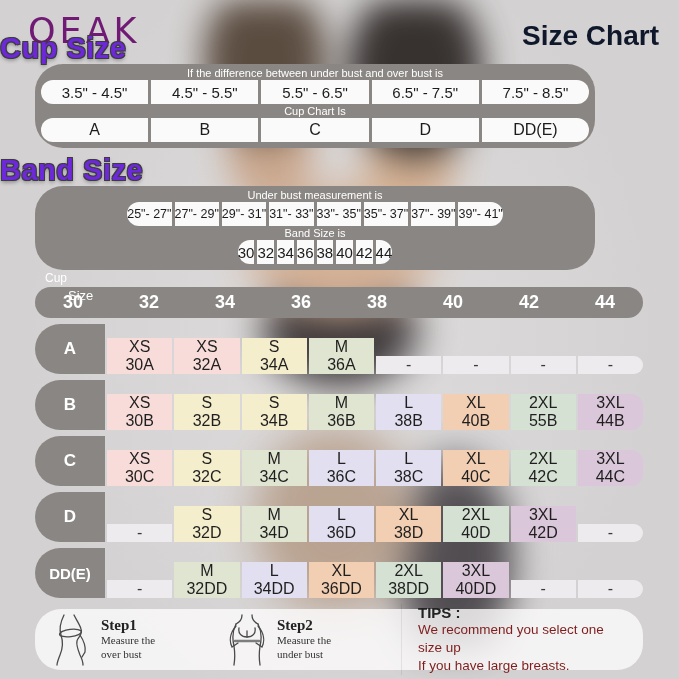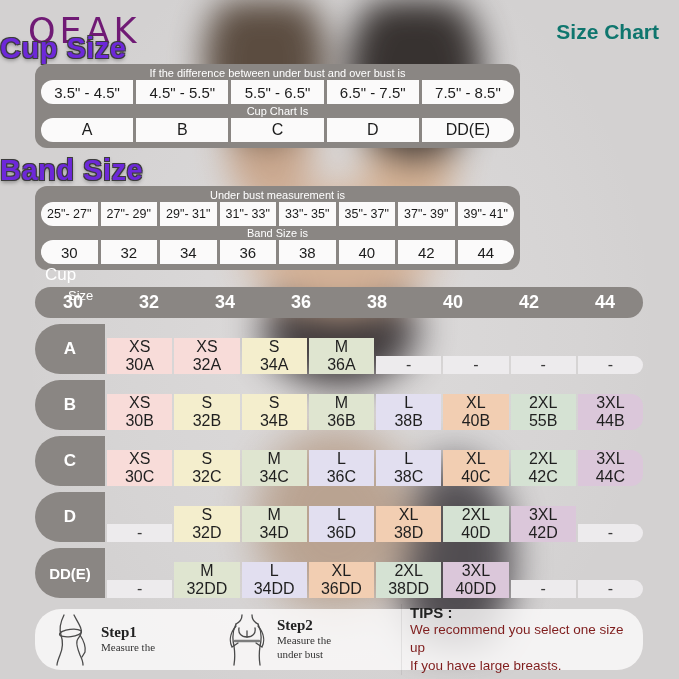--- a/index.html
+++ b/index.html
@@ -18,50 +18,50 @@
       radial-gradient(70px 95px at 120px 150px, #c9a183 0 50%, transparent 72%),
       radial-gradient(75px 100px at 260px 160px, #d2aa88 0 50%, transparent 72%),
       radial-gradient(155px 110px at 190px 250px, #d3ab8c 0 45%, transparent 72%),
       radial-gradient(130px 95px at 190px 330px, #221c1e 0 45%, transparent 72%),
       radial-gradient(145px 165px at 185px 520px, #b49a85 0 40%, transparent 70%),
       radial-gradient(100px 170px at 305px 560px, #3a363b 0 45%, transparent 72%); }
 
   
   .logo { position:absolute; left:28px; top:11px; color:#701a75; font-size:35px; letter-spacing:4px;
     font-family:"DejaVu Sans", sans-serif; font-weight:400; }
-  .size-chart { position:absolute; right:20px; top:20px; color:#0f766e; font-size:21px; font-weight:bold; }
+  .size-chart { position:absolute; right:20px; top:20px; color:#0f172a; font-size:28px; font-weight:bold; }
 
   .section-title { position:absolute; left:0; right:0; text-align:left; color:#6d28d9;
     font-size:29px; font-weight:bold; letter-spacing:.5px;
     text-shadow:-1px -1px 0 #3c3c3c, 1px -1px 0 #3c3c3c, -1px 1px 0 #3c3c3c, 1px 1px 0 #3c3c3c, 0 2px 4px rgba(0,0,0,.45); }
   .cup-title { top:32px; }
   .band-title { top:154px; }
 
   
-  .ptable { position:absolute; left:35px; width:485px; height:84px; background:#8a8683;
-    border-radius:12px; padding:2px 6px 6px; display:flex; flex-direction:column; }
+  .ptable { position:absolute; left:35px; width:560px; height:84px; background:#8a8683;
+    border-radius:28px; padding:2px 6px 6px; display:flex; flex-direction:column; }
   .cup-table { top:64px; }
-  .band-table { top:186px; }
+  .band-table { top:186px;align-items:center; }
   .pbar { height:14px; line-height:14px; text-align:center; color:#fff; font-size:11px; }
   .prow { height:25px; display:flex; column-gap:3px; }
   .prow .pill-cell { flex:1; background:#fbfafa; color:#1c1c1c; display:flex; align-items:center;
     justify-content:center; white-space:nowrap; }
   .prow .pill-cell:first-child { border-radius:13px 0 0 13px; }
   .prow .pill-cell:last-child { border-radius:0 13px 13px 0; }
   .cup-ranges .pill-cell { font-size:15px; }
   .cup-letters .pill-cell { font-size:16px; }
   .band-ranges .pill-cell { font-size:12.5px; }
   .band-numbers .pill-cell { font-size:15px; }
 
   
   .matrix-header { position:absolute; left:35px; top:287px; width:608px; height:31px;
     background:#8a8683; border-radius:16px; display:flex;flex-direction:column; }
   .corner { position:relative; width:70px; flex:0 0 auto; color:#fff; }
   .corner .size-lbl { position:absolute; top:1px; left:33px; font-size:13px; }
-  .corner .cup-lbl { position:absolute; bottom:2px; left:10px; font-size:17px;margin-top:36px; }
+  .corner .cup-lbl { position:absolute; bottom:2px; left:10px; font-size:12px;margin-top:36px; }
   .hcols { flex:1; display:flex; }
   .hcols .hcol { flex:1; display:flex; align-items:center; justify-content:center;
     color:#fff; font-size:18px; font-weight:bold; }
 
   #matrix-rows { position:absolute; left:35px; top:324px; width:608px; display:flex;
     flex-direction:column; gap:6px; }
   .mrow { display:flex; height:50px; }
   .rlabel { width:70px; flex:0 0 auto; background:#8a8683; border-radius:25px 0 0 25px;
     display:flex; align-items:center; justify-content:center; color:#fff; font-weight:bold; font-size:17px; }
   .rlabel.small { font-size:15px; }
@@ -73,21 +73,21 @@
 
   
   .footer { position:absolute; left:35px; top:609px; width:608px; height:61px;
     background:rgba(252,251,251,.8); border-radius:26px; display:flex; align-items:center;
     padding:0 14px; gap:8px; }
   .step-icon { width:44px; height:52px; flex:0 0 auto; }
   .step-icon svg { width:100%; height:100%; }
   .step-block { width:116px; flex:0 0 auto;font-family:Liberation Serif, serif; }
   .step-title { font-weight:bold; font-size:15px; color:#222; }
   .step-desc { font-size:11px; color:#333; line-height:1.25; }
-  .tips-block { flex:1; padding-left:8px; border-left:1px solid rgba(0,0,0,.07); }
+  .tips-block { flex:1; padding-left:16px; border-left:1px solid rgba(0,0,0,.07); }
   .tips-title { font-weight:bold; font-size:15px; color:#222; }
   .tips-text { font-size:13.5px; color:#7f1d1d; line-height:1.35; }
 </style>
 </head>
 <body>
 
 <div class="page">
   <div class="bg-oval"></div>
   <div class="photo"></div>
 
@@ -322,20 +322,21 @@
       <svg viewBox="0 0 44 52" fill="none" stroke="#4a4a4a" stroke-width="1.3" stroke-linecap="round">
         <path d="M15 1 C11 9 10 15 12 21 C14 27 14 34 11 41 C9 46 8 49 8 51"></path>
         <path d="M25 1 C28 7 31 11 32 15 C34 21 29 23 28 27 C27 31 29 36 31 41 C33 45 34 48 34 51"></path>
         <ellipse cx="21.5" cy="19" rx="11" ry="3.6" transform="rotate(-7 21.5 19)"></ellipse>
         <path d="M31 21 C35 27 37 32 36 38 L33 43"></path>
       </svg>
     </div>
     <div class="step-block">
       <div class="step-title">Step1</div>
       <div class="step-desc">Measure the</div>
+      <div class="step-desc">over bust</div>
     </div>
     <div class="step-icon">
       <svg viewBox="0 0 44 52" fill="none" stroke="#4a4a4a" stroke-width="1.3" stroke-linecap="round">
         <path d="M17 1 C17 5 15 8 11 10 M27 1 C27 5 29 8 33 10"></path>
         <path d="M11 10 C8 16 7 24 9 32 C10 39 10 45 9 51 M33 10 C36 16 37 24 35 32 C34 39 34 45 35 51"></path>
         <path d="M14 14 C13 19 16 23 22 23 C28 23 31 19 30 14"></path>
         <path d="M22 17 L22 23"></path>
         <path d="M10 27 L34 27" stroke-width="2.4" opacity=".7"></path>
         <path d="M11 12 C5 19 4 27 7 33 L13 29 M33 12 C39 19 40 27 37 33 L31 29"></path>
       </svg>

